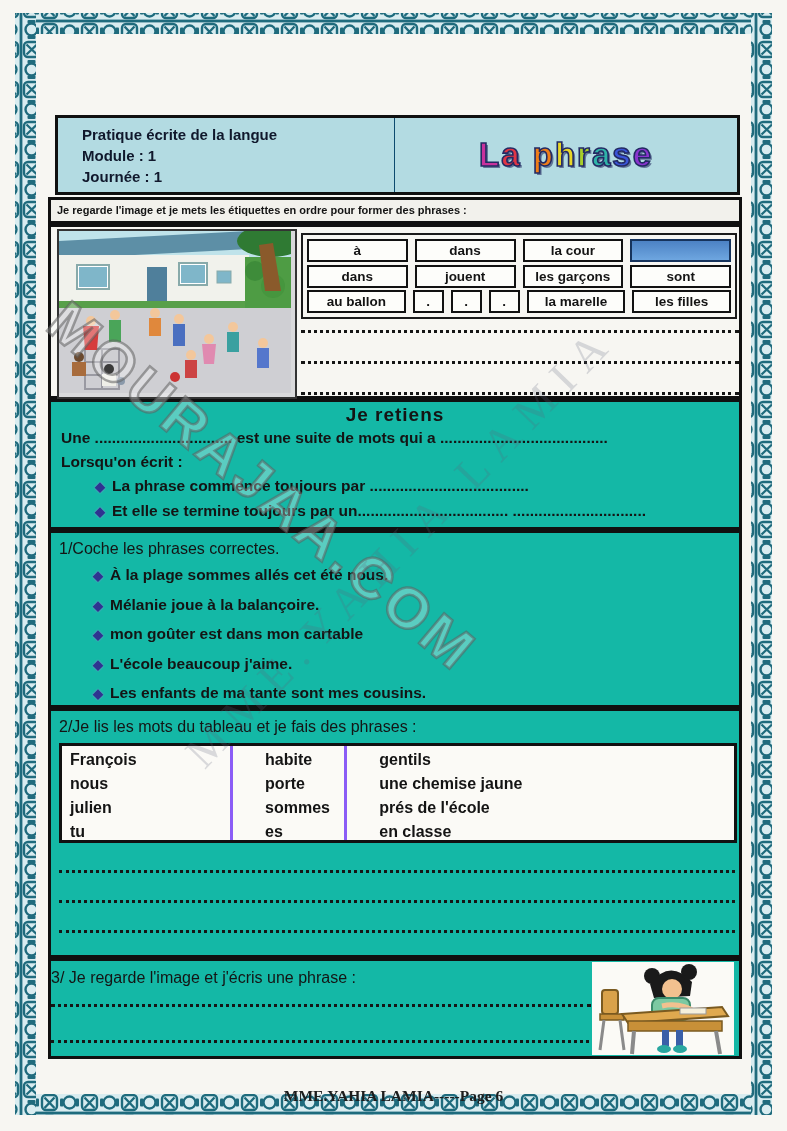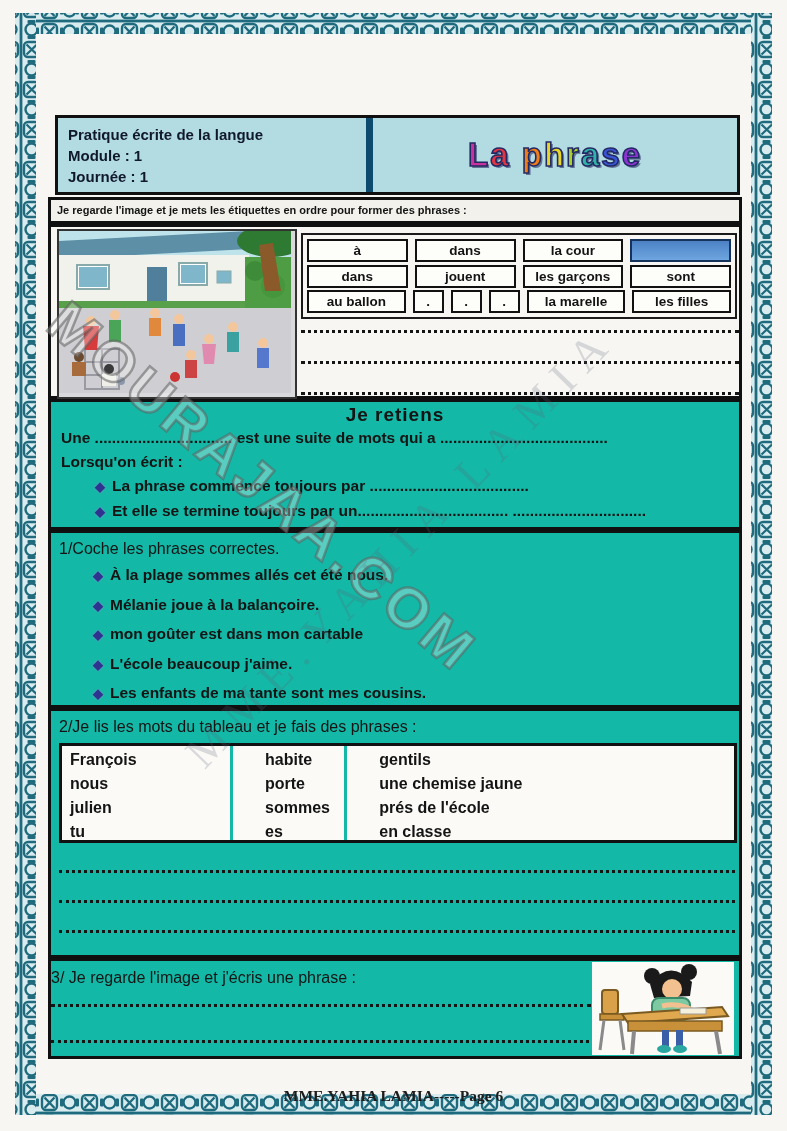--- a/index.html
+++ b/index.html
@@ -5,21 +5,21 @@
   html,body{margin:0;padding:0;background:#eef0ee;}
   .page{position:relative;width:787px;height:1131px;background:#f7f6f2;overflow:hidden;
         font-family:"Liberation Sans",sans-serif;color:#141414;}
   .frame{position:absolute;left:0;top:0;z-index:1;}
 
   .abs{position:absolute;box-sizing:border-box;z-index:2;}
 
   
   .header{left:55px;top:115px;width:685px;height:80px;border:3px solid #101010;
           background:#b3dbe2;display:flex;}
-  .header-left{width:288px;border-right:7px solid #0c4a6e;padding:6px 10px;
+  .header-left{width:288px;border-right:1px solid #0c4a6e;padding:6px 24px;
                font-size:15px;font-weight:700;line-height:21px;color:#10182c;}
   .header-right{flex:1;display:flex;align-items:center;justify-content:center;}
   .big-title{font-size:33px;font-weight:800;letter-spacing:2px;
              -webkit-text-stroke:1.6px #232a63;text-shadow:2px 2px 0 rgba(30,35,90,.55);}
 
   
   .instruction{left:48px;top:197px;width:694px;height:27px;border:3px solid #101010;
                background:#f2f1ec;font-size:11px;font-weight:800;line-height:21px;
                padding:0 6px;white-space:nowrap;}
 
@@ -45,21 +45,21 @@
   .bullet-line{padding-left:34px;}
   .diamond{color:#2e3390;text-shadow:0 0 2px #8a8fd0;font-size:13px;margin-right:7px;}
 
   .sec1{top:530px;height:178px;padding:3px 8px;box-sizing:border-box;}
   .sec-title{font-size:16px;font-weight:400;line-height:25px;white-space:nowrap;}
   .sec1 .bodyline{line-height:28.5px;}
 
   .sec2{top:708px;height:250px;padding:3px 8px;box-sizing:border-box;}
   .words-table{margin-top:4px;width:678px;height:100px;border:3px solid #111;display:flex;box-sizing:border-box;background:#fbfaf6;}
   .wcol{padding:2px 0 0 8px;font-size:16px;font-weight:700;line-height:24px;box-sizing:border-box;}
-  .wcol + .wcol{border-left:3px solid #14b8a6;padding-left:32px;}
+  .wcol + .wcol{border-left:3px solid #8b5cf6;padding-left:32px;}
   .wcol.c1{width:25%;} .wcol.c2{width:17%;} .wcol.c3{width:58%;}
   .sec2 .dotline{margin-top:27px;width:676px;}
 
   .sec3{top:958px;height:101px;padding:4px 0;box-sizing:border-box;}
   .sec3 .dotline{width:540px;margin-top:14px;}
   .sec3 .dotline.full{width:676px;margin-top:33px;}
   .girl{position:absolute;right:5px;top:1px;width:142px;height:93px;}
 
   .footer{left:0;top:1087px;width:787px;text-align:center;
           font-family:"Liberation Serif",serif;font-size:15.5px;font-weight:700;color:#1d1d1d;}

